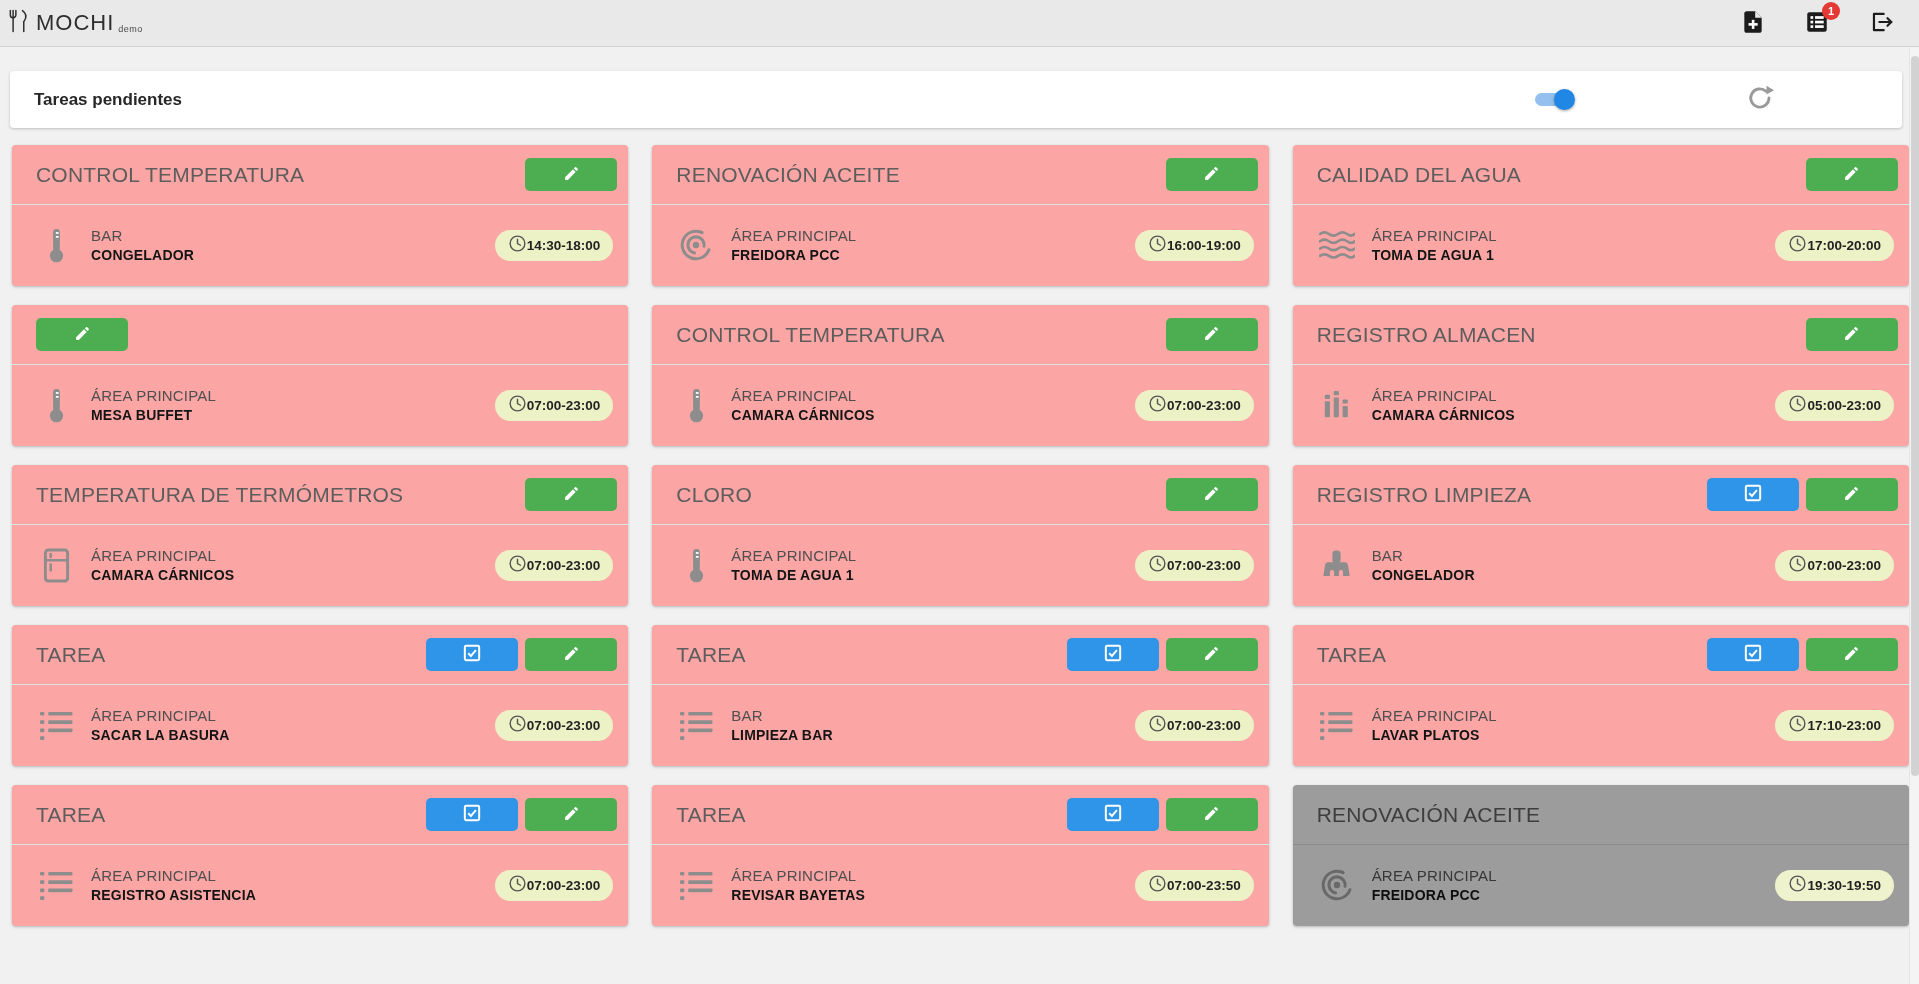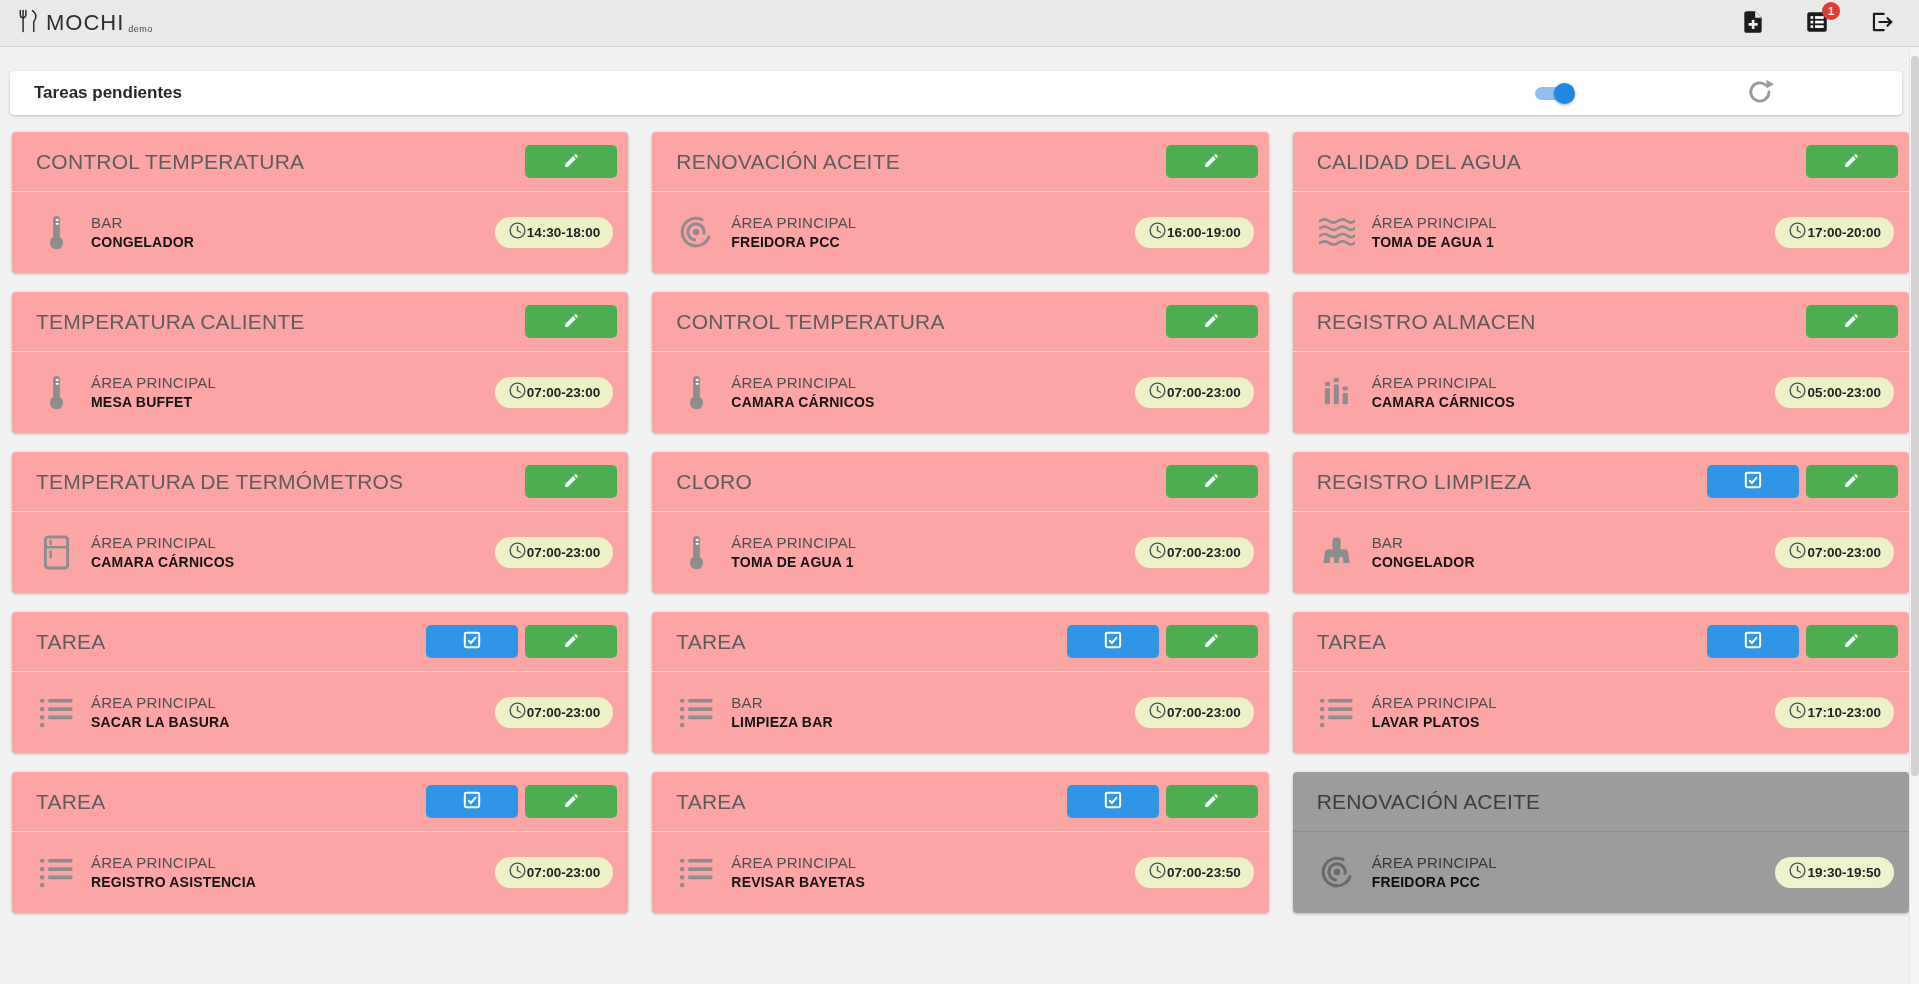--- a/index.html
+++ b/index.html
@@ -5,37 +5,37 @@
   * { box-sizing: border-box; }
   html,body { margin:0; padding:0; }
   body {
     width:1919px; height:984px; overflow:hidden; position:relative;
     background:#f1f1f1; font-family:"Liberation Sans", sans-serif;
   }
 
   
   .app-header {
     height:47px; background:#e9e9e9; border-bottom:1px solid #d2d2d2;
-    display:flex; align-items:center; padding:0 24px 0 16px;
+    display:flex; align-items:center; padding:0 24px 0 6px;
   }
   .logo { display:flex; align-items:center; }
   .logo-text { font-size:22px; font-weight:300; letter-spacing:1px; color:#2e2e2e; margin-left:4px; }
   .logo-sub { font-size:9px; color:#4a4a4a; margin-left:4px; margin-top:12px; letter-spacing:.5px; }
   .header-actions { margin-left:auto; display:flex; align-items:center; gap:36px; }
   .icon-btn { position:relative; background:none; border:none; padding:0; margin:0; cursor:pointer;
               display:flex; align-items:center; justify-content:center; width:28px; height:28px; }
   .notif-badge {
     position:absolute; top:-7px; right:-9px; background:#e53935; color:#fff;
     font-size:11px; font-weight:bold; min-width:18px; height:18px; border-radius:9px;
     display:flex; align-items:center; justify-content:center; padding:0 3px;
   }
 
   
   .toolbar {
-    margin:24px 17px 17px 10px; background:#fff; height:44px; border-radius:4px;
+    margin:24px 17px 17px 10px; background:#fff; height:57px; border-radius:4px;
     box-shadow:0 1px 3px rgba(0,0,0,.22); display:flex; align-items:center; padding-left:24px;
   }
   .toolbar-title { font-size:17px; font-weight:bold; color:#272727; flex:1; }
   .toggle { position:relative; width:40px; height:23px; margin-right:170px; cursor:pointer; }
   .toggle .track { position:absolute; left:0; top:5px; width:35px; height:13px; border-radius:7px; background:#93c0ee; }
   .toggle .thumb { position:absolute; right:0; top:1px; width:21px; height:21px; border-radius:50%;
                    background:#2187e5; box-shadow:0 1px 3px rgba(0,0,0,.35); }
   .refresh-btn { margin-right:127px; width:30px; height:30px; }
 
   
@@ -254,21 +254,20 @@
             <circle cx="12" cy="12" r="9.3" fill="none" stroke="#555" stroke-width="1.8"></circle>
             <path d="M12 6.6 V12 L15.8 14.2" fill="none" stroke="#555" stroke-width="1.8" stroke-linecap="round"></path>
           </svg>
         </span>
         <span>17:00-20:00</span>
       </div>
     </div>
   </div>
     <div class="card">
     <div class="card-header">
-      <div class="card-title">TEMPERATURA CALIENTE</div>
       <div class="card-actions">
 
         <button class="btn btn-edit">
           <span>
             <svg viewBox="0 0 24 24" width="17" height="17">
               <path fill="#fff" d="M3 17.2 V21 h3.8 L17.9 9.9 l-3.8-3.8 z M20.7 7.1 a1.3 1.3 0 0 0 0-1.8 L18.7 3.3 a1.3 1.3 0 0 0 -1.8 0 l-1.5 1.5 3.8 3.8 z"></path>
             </svg>
           </span>
         </button>
       </div>

